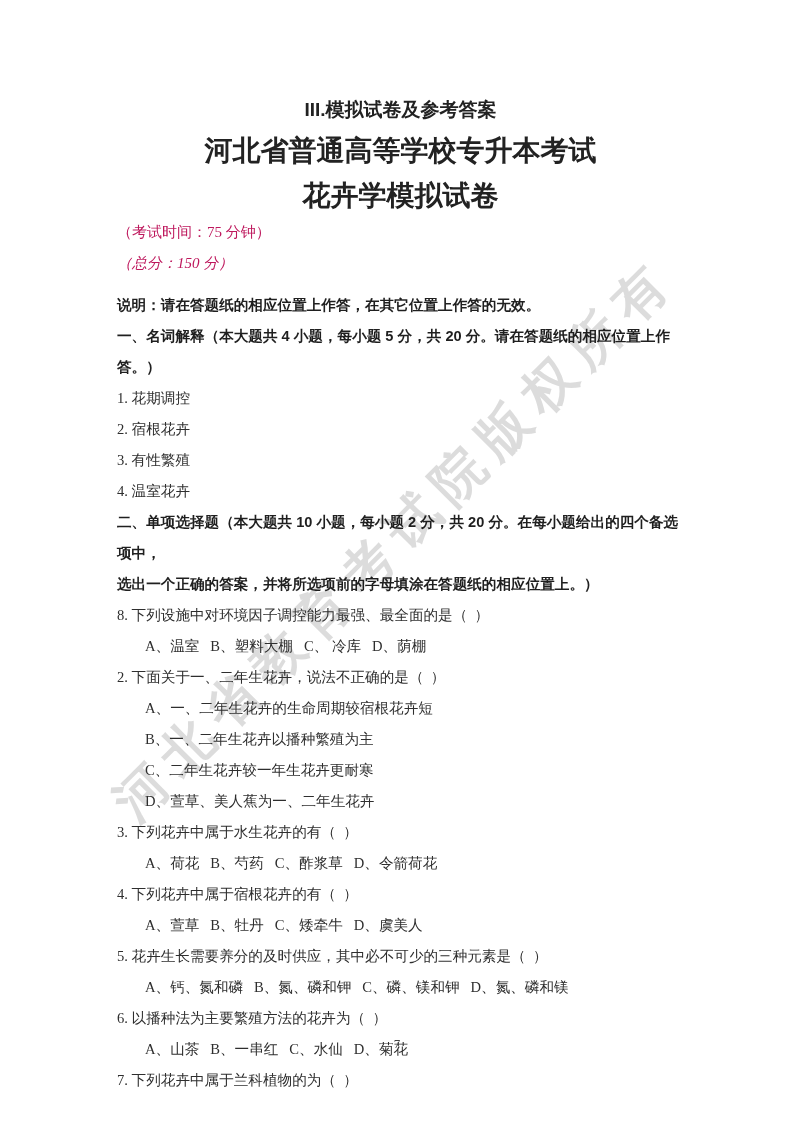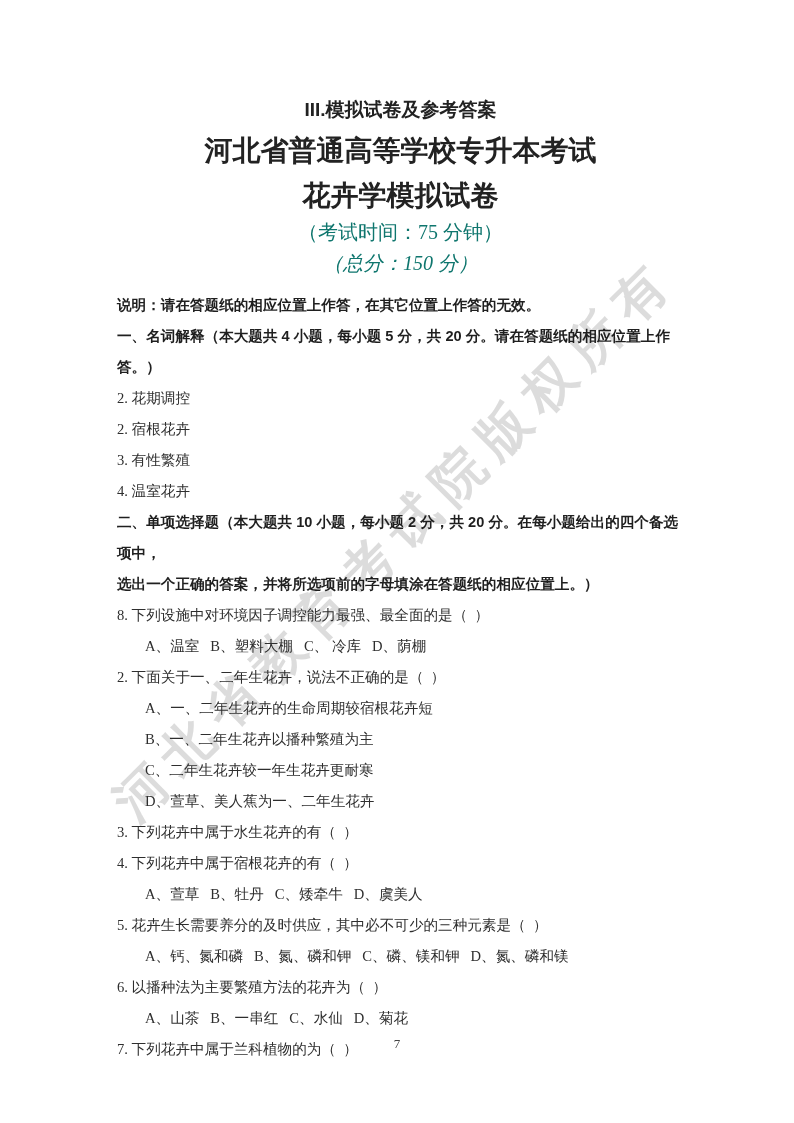--- a/index.html
+++ b/index.html
@@ -37,21 +37,21 @@
     color: #222; margin: 0 0 12px; line-height: 28px;
   }
   .t2, .t3 {
     text-align: center; font-size: 28px; font-weight: bold;
     font-family: "Liberation Sans", "DejaVu Sans", sans-serif;
     color: #222; line-height: 30px;
   }
   .t2 { margin: 0 0 15px; }
   .t3 { margin: 0 0 10px; }
   .meta {
-    text-align: center; font-size: 20px; color: #0f766e;
+    text-align: left; font-size: 15px; color: #be185d;
     margin: 0 0 9px; line-height: 22px; white-space: pre-wrap;
   }
   .meta.last { margin-bottom: 16px; font-style: italic; }
   .line {
     font-size: 14.6px; line-height: 31px; margin: 0;
     white-space: pre-wrap; color: #2e2e2e;
   }
   .bold {
     font-weight: bold;
     font-family: "Liberation Sans", "DejaVu Sans", sans-serif;
@@ -74,38 +74,39 @@
 
     <h1 class="t1">III.模拟试卷及参考答案</h1>
     <h2 class="t2">河北省普通高等学校专升本考试</h2>
     <h2 class="t3">花卉学模拟试卷</h2>
     <p class="meta">（考试时间：75 分钟）</p>
     <p class="meta last">（总分：150 分）</p>
 
     <p class="line bold">说明：请在答题纸的相应位置上作答，在其它位置上作答的无效。</p>
 
     <p class="line bold">一、名词解释（本大题共 4 小题，每小题 5 分，共 20 分。请在答题纸的相应位置上作答。）</p>
-    <p class="line">2. 花期调控</p>
+    <p class="line">1. 花期调控</p>
     <p class="line">2. 宿根花卉</p>
     <p class="line">3. 有性繁殖</p>
     <p class="line">4. 温室花卉</p>
 
     <p class="line bold">二、单项选择题（本大题共 10 小题，每小题 2 分，共 20 分。在每小题给出的四个备选项中，</p>
     <p class="line bold">选出一个正确的答案，并将所选项前的字母填涂在答题纸的相应位置上。）</p>
 
     <p class="line">8. 下列设施中对环境因子调控能力最强、最全面的是（  ）</p>
     <p class="line opt">A、温室   B、塑料大棚   C、 冷库   D、荫棚</p>
 
     <p class="line">2. 下面关于一、二年生花卉，说法不正确的是（  ）</p>
     <p class="line opt">A、一、二年生花卉的生命周期较宿根花卉短</p>
     <p class="line opt">B、一、二年生花卉以播种繁殖为主</p>
     <p class="line opt">C、二年生花卉较一年生花卉更耐寒</p>
     <p class="line opt">D、萱草、美人蕉为一、二年生花卉</p>
 
     <p class="line">3. 下列花卉中属于水生花卉的有（  ）</p>
+    <p class="line opt">A、荷花   B、芍药   C、酢浆草   D、令箭荷花</p>
 
     <p class="line">4. 下列花卉中属于宿根花卉的有（  ）</p>
     <p class="line opt">A、萱草   B、牡丹   C、矮牵牛   D、虞美人</p>
 
     <p class="line">5. 花卉生长需要养分的及时供应，其中必不可少的三种元素是（  ）</p>
     <p class="line opt">A、钙、氮和磷   B、氮、磷和钾   C、磷、镁和钾   D、氮、磷和镁</p>
 
     <p class="line">6. 以播种法为主要繁殖方法的花卉为（  ）</p>
     <p class="line opt">A、山茶   B、一串红   C、水仙   D、菊花</p>
 

